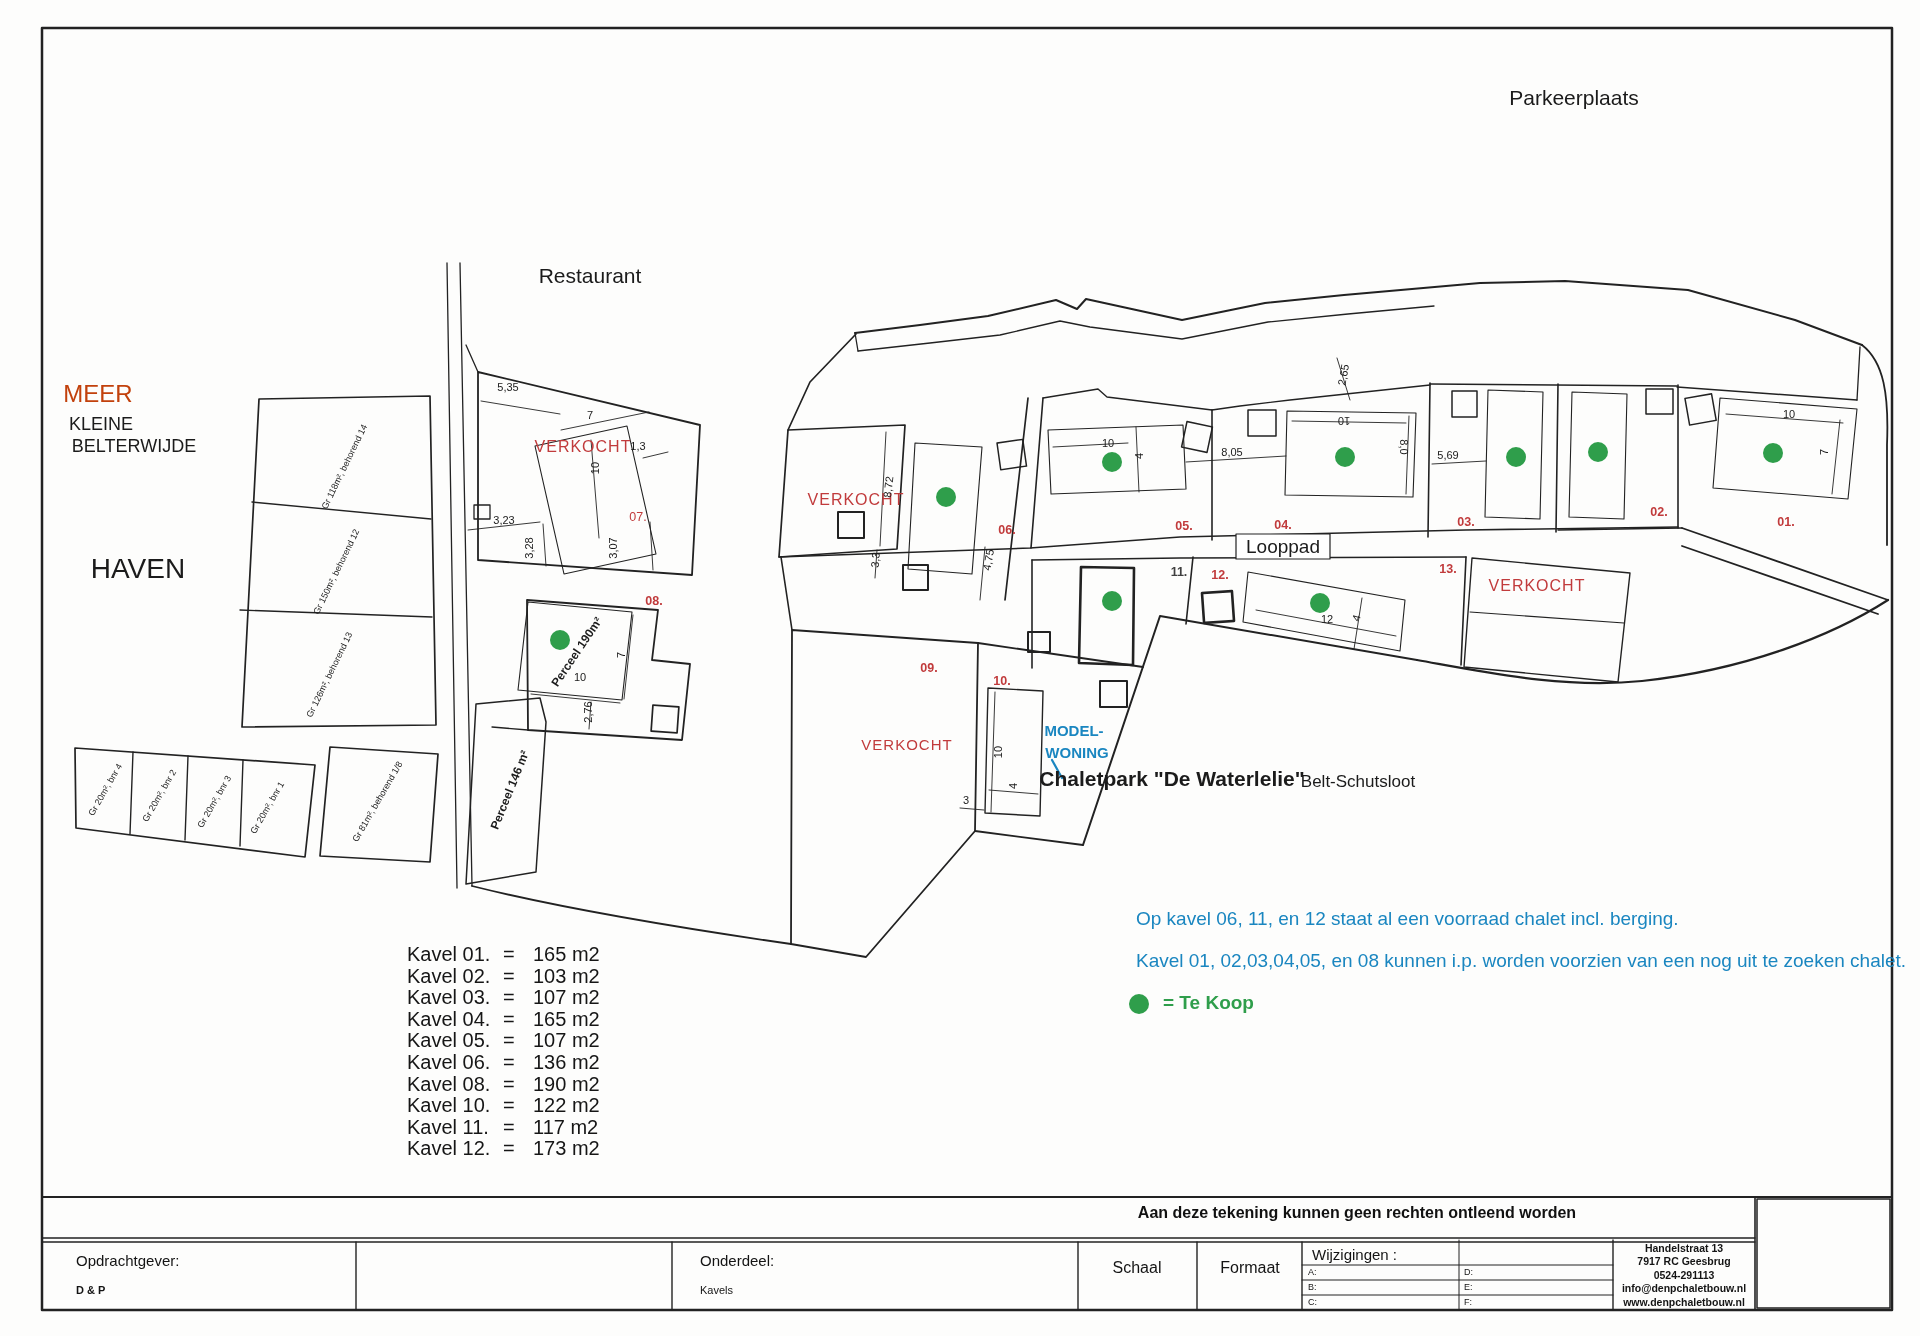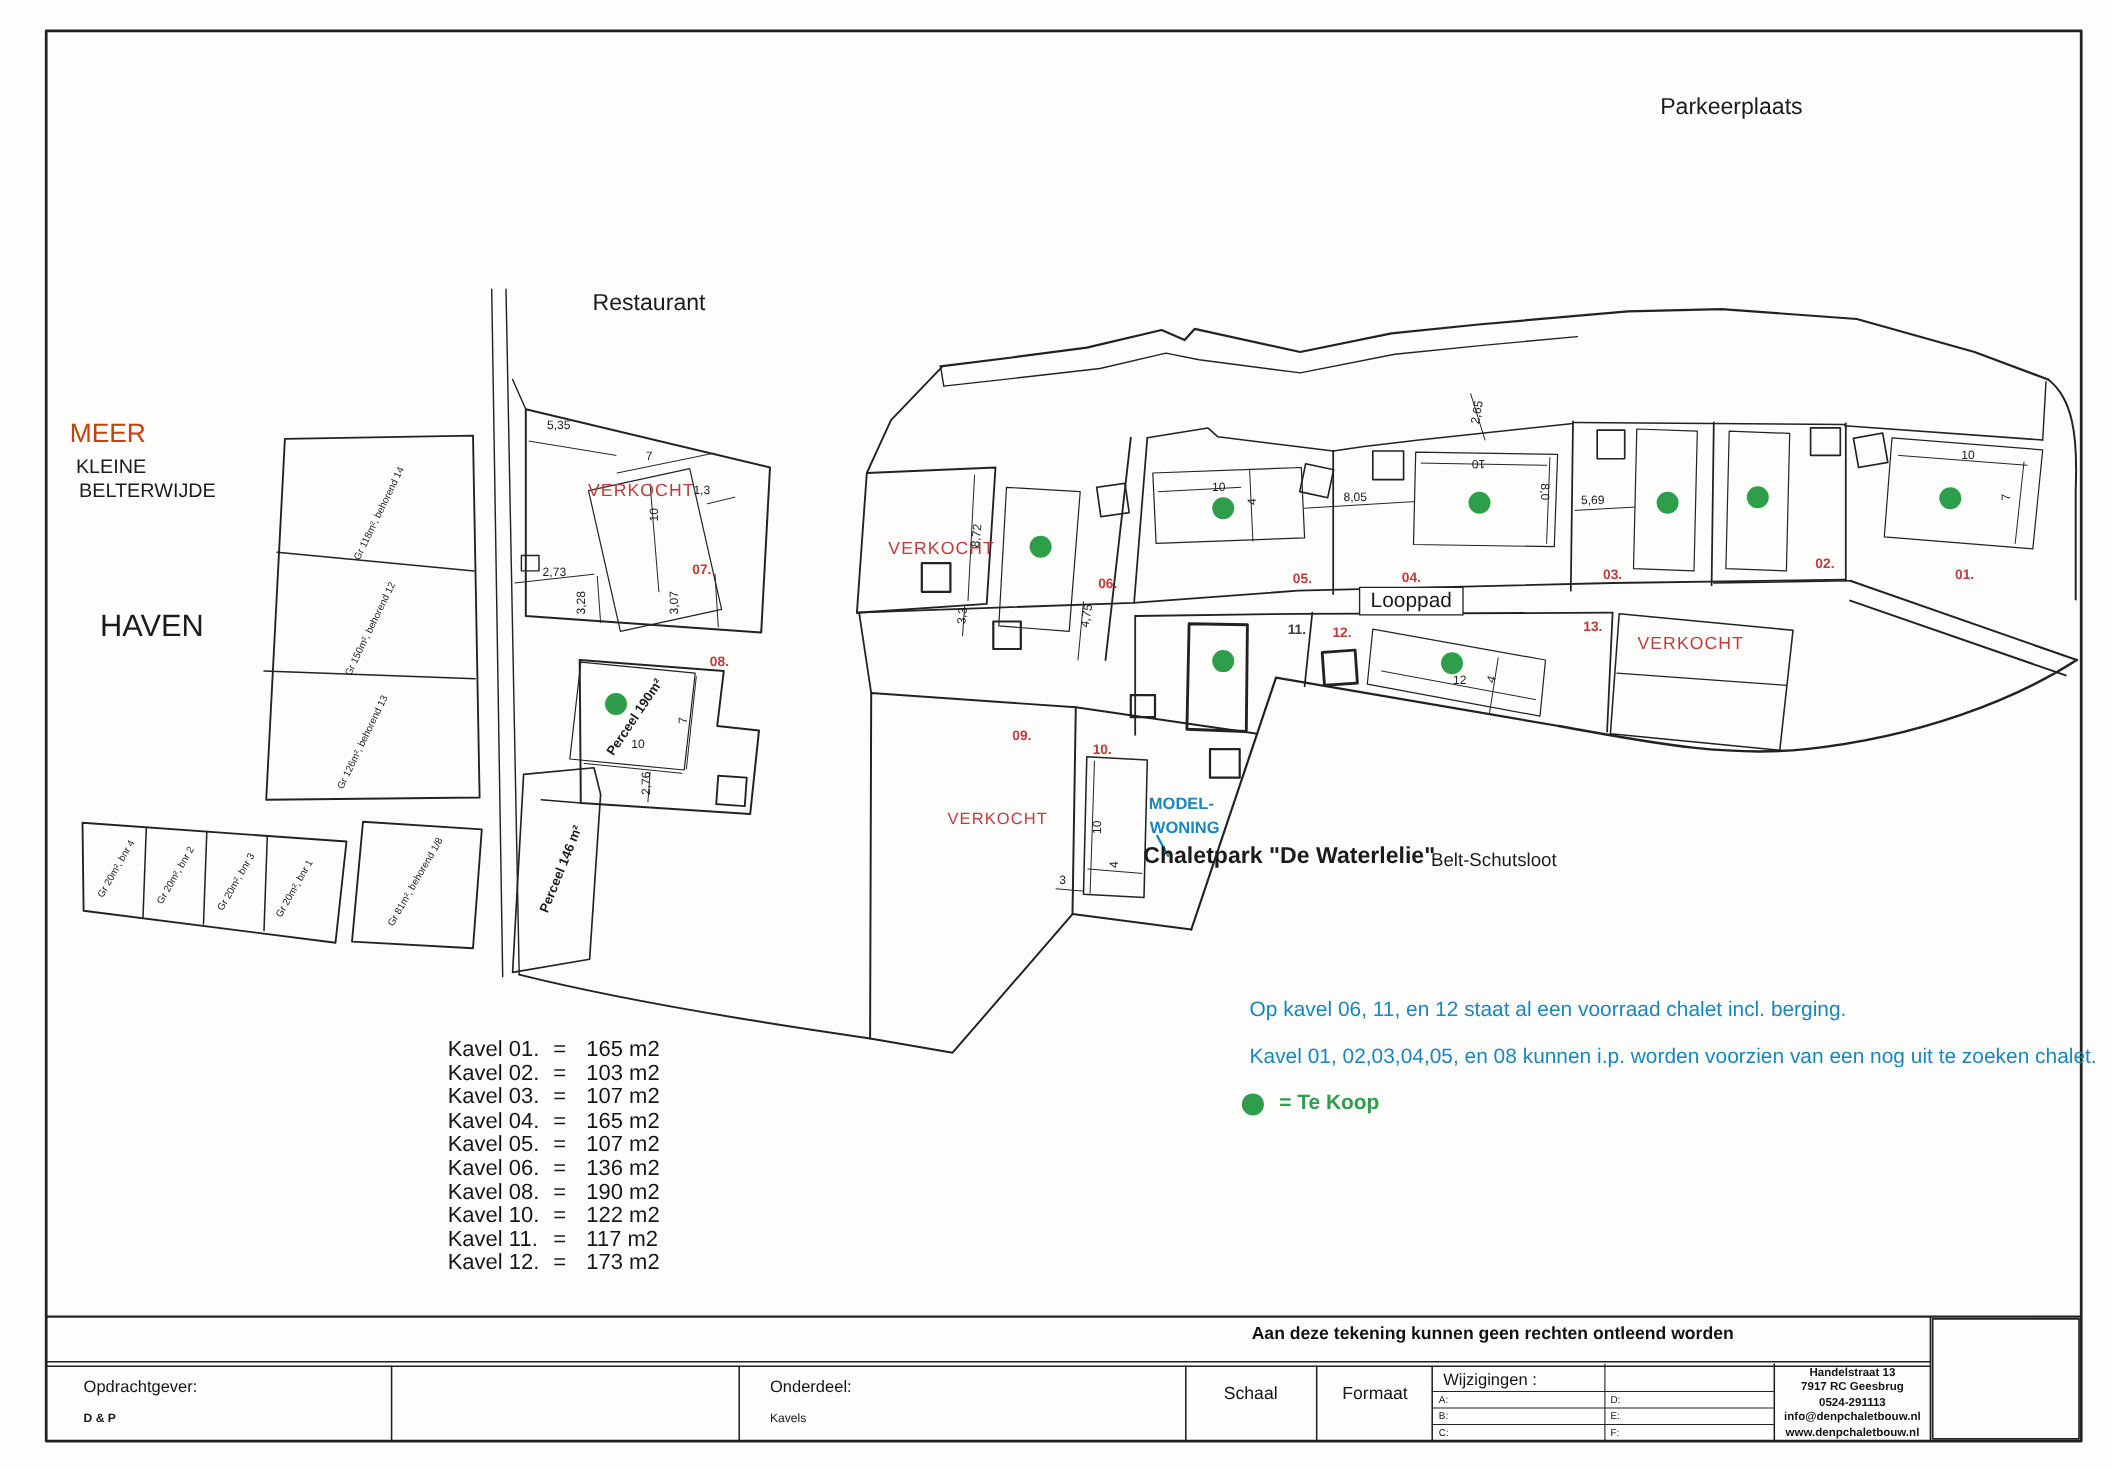--- a/index.html
+++ b/index.html
@@ -219,32 +219,32 @@
       <div class="map-label" style="left: 583px; top: 447px; font-size: 16px; color: rgb(193, 59, 60); font-weight: 400; letter-spacing: 1px; transform: translate(-50%, -50%) rotate(0deg);">VERKOCHT</div>
       <div class="map-label" style="left: 856px; top: 500px; font-size: 16px; color: rgb(193, 59, 60); font-weight: 400; letter-spacing: 1px; transform: translate(-50%, -50%) rotate(0deg);">VERKOCHT</div>
       <div class="map-label" style="left: 907px; top: 745px; font-size: 15px; color: rgb(193, 59, 60); font-weight: 400; letter-spacing: 1px; transform: translate(-50%, -50%) rotate(0deg);">VERKOCHT</div>
       <div class="map-label" style="left: 1537px; top: 586px; font-size: 16px; color: rgb(193, 59, 60); font-weight: 400; letter-spacing: 1px; transform: translate(-50%, -50%) rotate(0deg);">VERKOCHT</div>
       <div class="map-label" style="left: 1786px; top: 523px; font-size: 12.5px; color: rgb(193, 59, 60); font-weight: 600; transform: translate(-50%, -50%) rotate(0deg);">01.</div>
       <div class="map-label" style="left: 1659px; top: 513px; font-size: 12.5px; color: rgb(193, 59, 60); font-weight: 600; transform: translate(-50%, -50%) rotate(0deg);">02.</div>
       <div class="map-label" style="left: 1466px; top: 523px; font-size: 12.5px; color: rgb(193, 59, 60); font-weight: 600; transform: translate(-50%, -50%) rotate(0deg);">03.</div>
       <div class="map-label" style="left: 1283px; top: 526px; font-size: 12.5px; color: rgb(193, 59, 60); font-weight: 600; transform: translate(-50%, -50%) rotate(0deg);">04.</div>
       <div class="map-label" style="left: 1184px; top: 527px; font-size: 12.5px; color: rgb(193, 59, 60); font-weight: 600; transform: translate(-50%, -50%) rotate(0deg);">05.</div>
       <div class="map-label" style="left: 1007px; top: 531px; font-size: 12.5px; color: rgb(193, 59, 60); font-weight: 600; transform: translate(-50%, -50%) rotate(0deg);">06.</div>
-      <div class="map-label" style="left: 638px; top: 518px; font-size: 12.5px; color: rgb(193, 59, 60); font-weight: 700; transform: translate(-50%, -50%) rotate(0deg);">07.</div>
+      <div class="map-label" style="left: 638px; top: 518px; font-size: 12.5px; color: rgb(193, 59, 60); font-weight: 400; transform: translate(-50%, -50%) rotate(0deg);">07.</div>
       <div class="map-label" style="left: 654px; top: 602px; font-size: 12.5px; color: rgb(193, 59, 60); font-weight: 600; transform: translate(-50%, -50%) rotate(0deg);">08.</div>
       <div class="map-label" style="left: 929px; top: 669px; font-size: 12.5px; color: rgb(193, 59, 60); font-weight: 600; transform: translate(-50%, -50%) rotate(0deg);">09.</div>
       <div class="map-label" style="left: 1002px; top: 682px; font-size: 12.5px; color: rgb(193, 59, 60); font-weight: 600; transform: translate(-50%, -50%) rotate(0deg);">10.</div>
       <div class="map-label" style="left: 1179px; top: 573px; font-size: 12.5px; color: #404040; font-weight: 600; transform: translate(-50%, -50%) rotate(0deg);">11.</div>
       <div class="map-label" style="left: 1220px; top: 576px; font-size: 12.5px; color: rgb(193, 59, 60); font-weight: 600; transform: translate(-50%, -50%) rotate(0deg);">12.</div>
       <div class="map-label" style="left: 1448px; top: 570px; font-size: 12.5px; color: rgb(193, 59, 60); font-weight: 600; transform: translate(-50%, -50%) rotate(0deg);">13.</div>
       <div class="map-label" style="left: 508px; top: 388px; font-size: 11px; color: rgb(27, 27, 27); font-weight: 400; transform: translate(-50%, -50%) rotate(0deg);">5,35</div>
       <div class="map-label" style="left: 590px; top: 416px; font-size: 11px; color: rgb(27, 27, 27); font-weight: 400; transform: translate(-50%, -50%) rotate(0deg);">7</div>
       <div class="map-label" style="left: 638px; top: 447px; font-size: 11px; color: rgb(27, 27, 27); font-weight: 400; transform: translate(-50%, -50%) rotate(0deg);">1,3</div>
       <div class="map-label" style="left: 596px; top: 468px; font-size: 11px; color: rgb(27, 27, 27); font-weight: 400; transform: translate(-50%, -50%) rotate(-90deg);">10</div>
-      <div class="map-label" style="left: 504px; top: 521px; font-size: 11px; color: rgb(27, 27, 27); font-weight: 400; transform: translate(-50%, -50%) rotate(0deg);">2,73</div>
+      <div class="map-label" style="left: 504px; top: 521px; font-size: 11px; color: rgb(27, 27, 27); font-weight: 400; transform: translate(-50%, -50%) rotate(0deg);">3,23</div>
       <div class="map-label" style="left: 530px; top: 548px; font-size: 11px; color: rgb(27, 27, 27); font-weight: 400; transform: translate(-50%, -50%) rotate(-90deg);">3,28</div>
       <div class="map-label" style="left: 614px; top: 548px; font-size: 11px; color: rgb(27, 27, 27); font-weight: 400; transform: translate(-50%, -50%) rotate(-90deg);">3,07</div>
       <div class="map-label" style="left: 580px; top: 678px; font-size: 11px; color: rgb(27, 27, 27); font-weight: 400; transform: translate(-50%, -50%) rotate(0deg);">10</div>
       <div class="map-label" style="left: 622px; top: 655px; font-size: 11px; color: rgb(27, 27, 27); font-weight: 400; transform: translate(-50%, -50%) rotate(-90deg);">7</div>
       <div class="map-label" style="left: 589px; top: 712px; font-size: 11px; color: rgb(27, 27, 27); font-weight: 400; transform: translate(-50%, -50%) rotate(-90deg);">2,76</div>
       <div class="map-label" style="left: 889px; top: 487px; font-size: 11px; color: rgb(27, 27, 27); font-weight: 400; transform: translate(-50%, -50%) rotate(-84deg);">8,72</div>
       <div class="map-label" style="left: 876px; top: 560px; font-size: 11px; color: rgb(27, 27, 27); font-weight: 400; transform: translate(-50%, -50%) rotate(-84deg);">3,3</div>
       <div class="map-label" style="left: 989px; top: 560px; font-size: 11px; color: rgb(27, 27, 27); font-weight: 400; transform: translate(-50%, -50%) rotate(-80deg);">4,75</div>
       <div class="map-label" style="left: 1108px; top: 444px; font-size: 11px; color: rgb(27, 27, 27); font-weight: 400; transform: translate(-50%, -50%) rotate(0deg);">10</div>
       <div class="map-label" style="left: 1140px; top: 456px; font-size: 11px; color: rgb(27, 27, 27); font-weight: 400; transform: translate(-50%, -50%) rotate(-90deg);">4</div>

